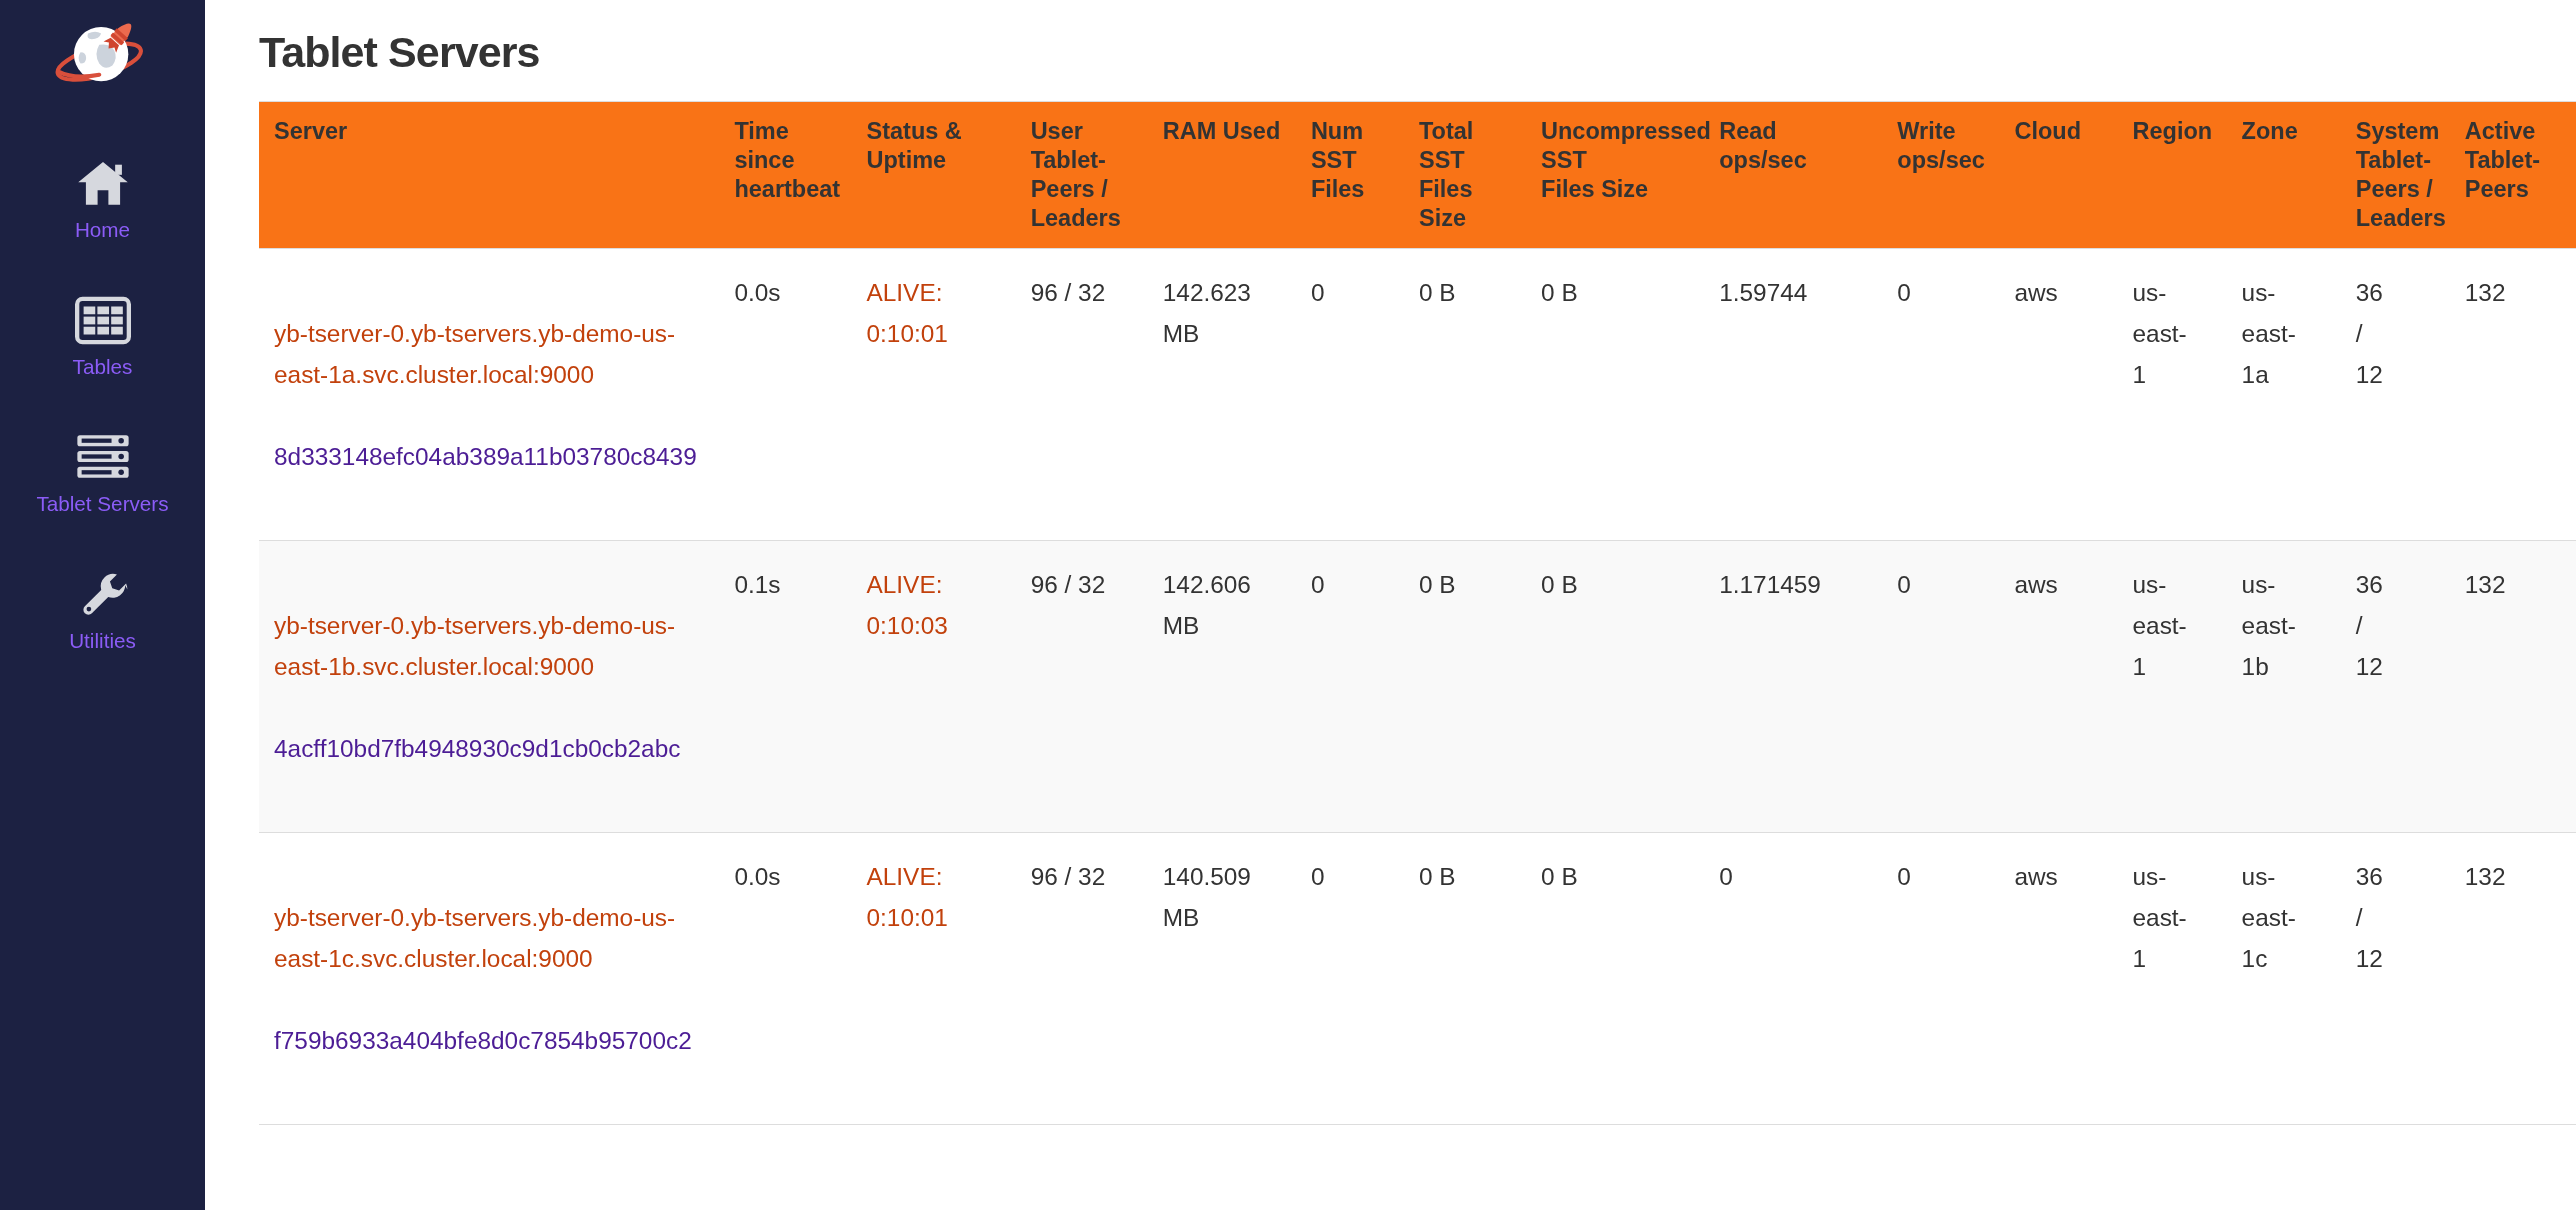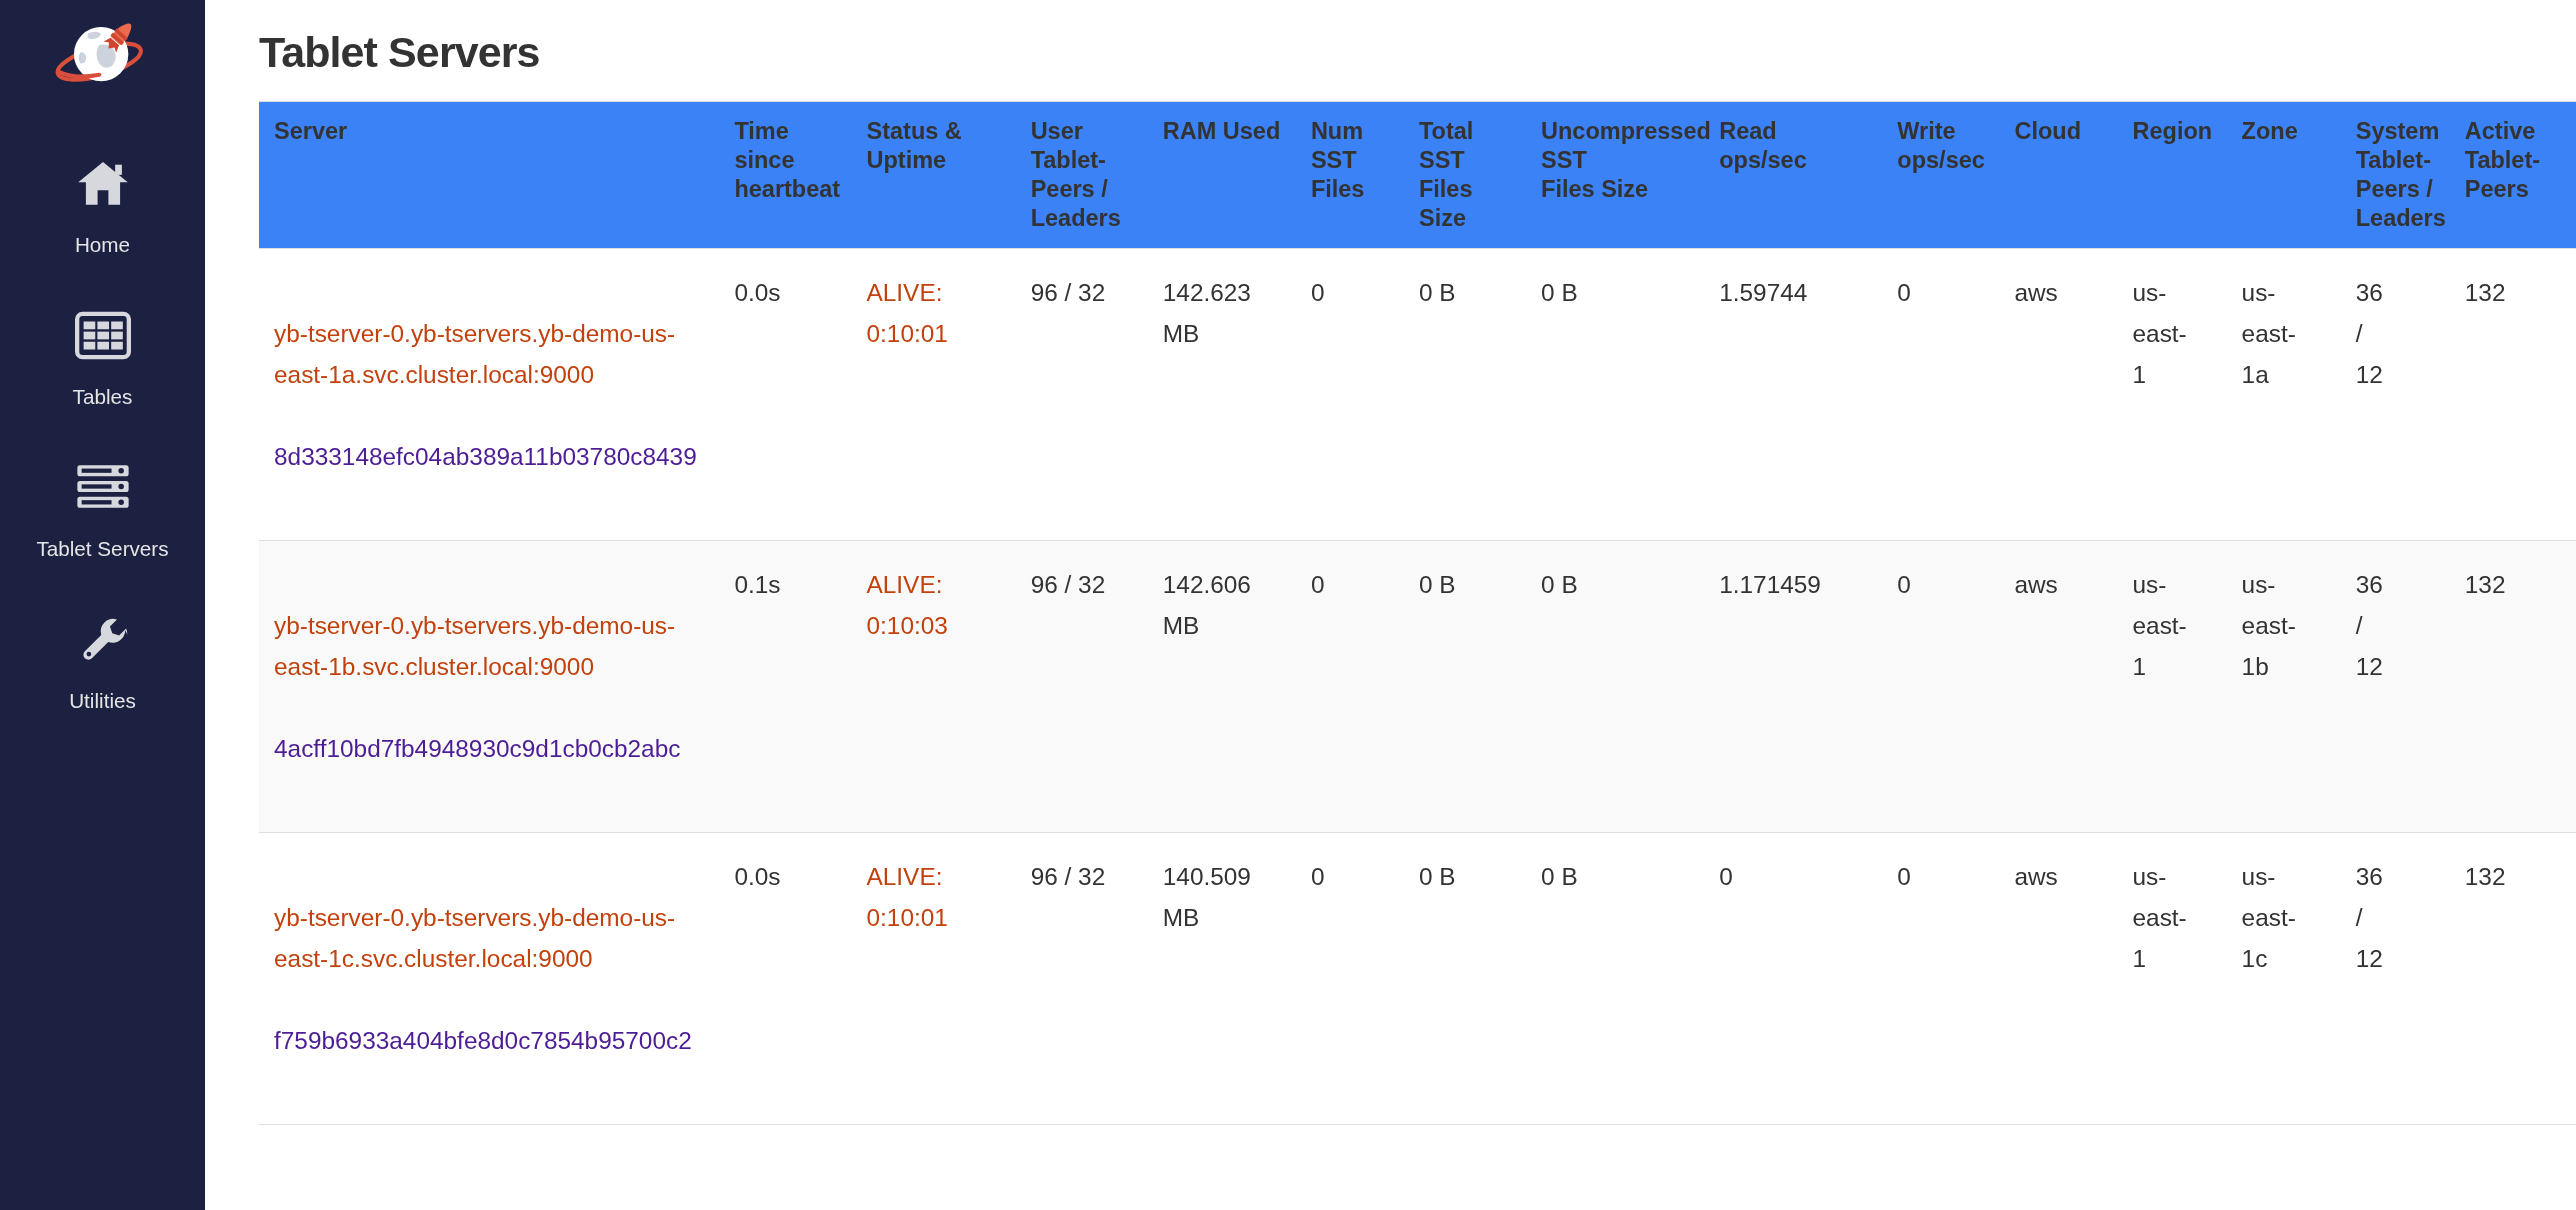--- a/index.html
+++ b/index.html
@@ -5,30 +5,30 @@
   * { box-sizing: border-box; margin: 0; padding: 0; }
   html, body { width: 2576px; height: 1210px; overflow: hidden; background: #fff;
     font-family: "Liberation Sans", "DejaVu Sans", sans-serif; color: #333; }
 
   
   .sidebar { position: fixed; left: 0; top: 0; width: 205px; height: 1210px;
     background: #1c2142; text-align: center; }
   .logo-wrap { margin-top: 11.3px; height: 94px; }
   .nav-item { margin-top: 54px; color: #d6d8de; cursor: pointer; }
   .nav-item .icon { display: inline-block; height: 54px; }
-  .nav-item .nav-label { display: block; margin-top: 20px; font-size: 20.7px; color: #e5e5e5; }
+  .nav-item .nav-label { display: block; margin-top: 5px; font-size: 20.7px; color: #8b5cf6; }
 
   
   .main { margin-left: 205px; padding: 15px 0 0 54px; }
   h2.page-title { font-size: 43px; font-weight: 700; letter-spacing: -0.9px;
     color: #333; margin: 13px 0 24.4px 0; }
   h2.page-title.second { margin-top: 30px; }
 
   table { border-collapse: collapse; table-layout: fixed; width: 2318px; }
-  thead th { background: #3b82f6; border-top: 0.9px solid #ddd; border-bottom: 1.9px solid #ddd;
+  thead th { background: #f97316; border-top: 0.9px solid #ddd; border-bottom: 1.9px solid #ddd;
     font-size: 23.5px; line-height: 29px; font-weight: 700; text-align: left;
     vertical-align: top; padding: 15px; white-space: pre-line; overflow: visible; }
   tbody td { border-top: 0.9px solid #ddd; font-size: 24.4px; line-height: 41px;
     vertical-align: top; text-align: left; white-space: pre-line; }
 
   
   .t-servers tbody td { padding: 22.5px 15px; }
   .t-servers { border-bottom: 0.9px solid #ddd; }
   .t-servers tbody tr:nth-child(even) { background: #f9f9f9; }
   .t-servers a.server-link { color: #c2410c; text-decoration: none; display: block;

